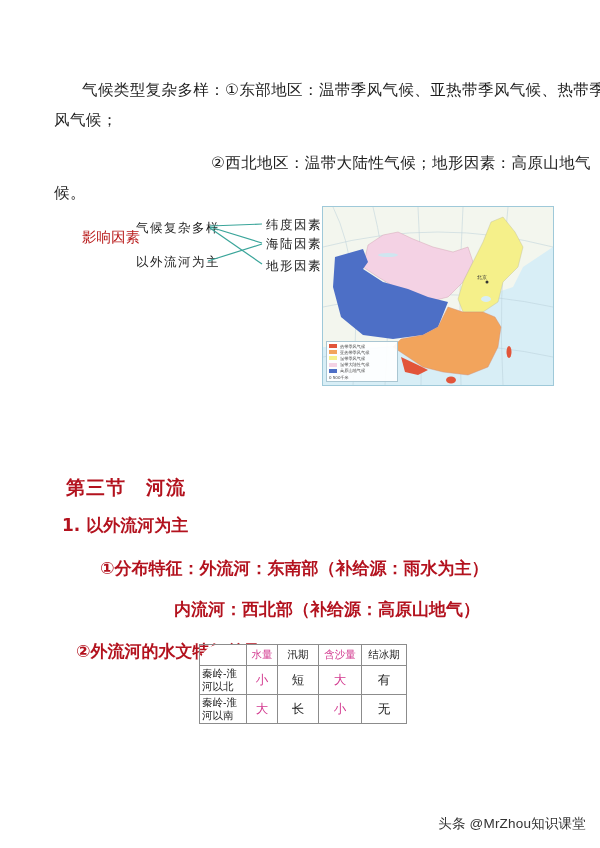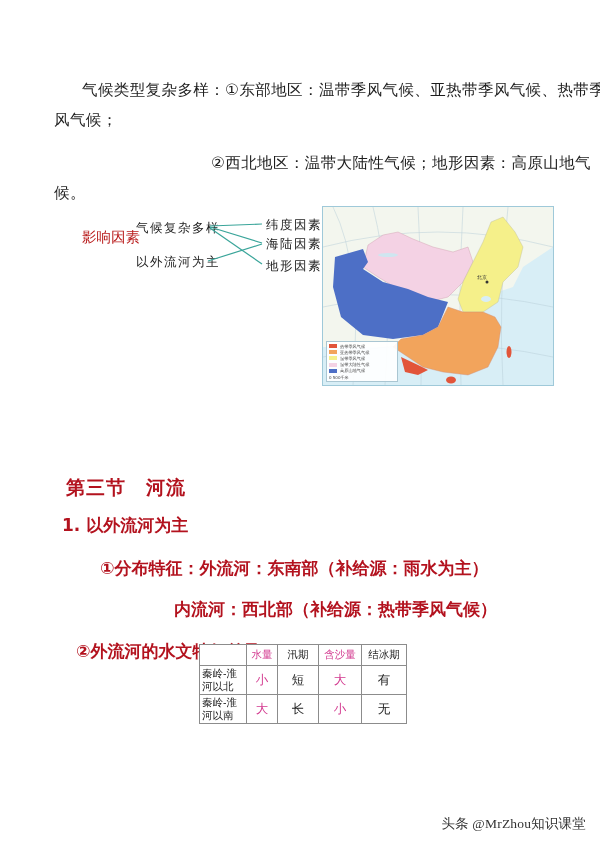--- a/index.html
+++ b/index.html
@@ -30,33 +30,34 @@
     }
     .legend-row { display:flex; align-items:center; height:6.2px; }
     .legend-swatch { width:8px; height:4px; margin-right:3px; display:inline-block; }
     .scale { font-size:4px; color:#444; margin-top:1px; }
 
     
     .hydro-table {
       position:absolute; left:199px; top:644px; border-collapse:collapse;
       background:#fff;
       font-family:Liberation Sans, sans-serif;
+      border-radius:22px;
     }
     .hydro-table td {
       border:1px solid #8c8c8c; text-align:center; padding:0; color:#222;
     }
     .hydro-table .hdr td { height:20px; font-size:10.5px; }
     .hydro-table .row td { height:28px; font-size:12.5px; }
     .hydro-table .rowlabel { font-size:10.5px !important; line-height:13px; text-align:left !important; padding-left:2px !important; }
     .pink { color:#d2388e !important; }
 
     .watermark {
       position:absolute; right:14px; top:815px;
       font-size:13.5px; color:#333; letter-spacing:0.2px;
-      font-family:Liberation Serif, serif;
+      font-family:Liberation Sans, sans-serif;
     }
   </style>
 </head>
 <body>
 
 <div class="abs body-text" style="left:82px; top:80px;">气候类型复杂多样：①东部地区：温带季风气候、亚热带季风气候、热带季</div>
 <div class="abs body-text" style="left:54px; top:110px;">风气候；</div>
 <div class="abs body-text" style="left:211px; top:153px;">②西北地区：温带大陆性气候；地形因素：高原山地气</div>
 <div class="abs body-text" style="left:54px; top:183px;">候。</div>
 
@@ -132,21 +133,21 @@
       <span class="legend-swatch" style="background:#4d6fc6;"></span>
       <span>高原山地气候</span>
     </div>
     <div class="scale">0    500千米</div>
   </div>
 </div>
 
 <div class="abs red h-section" style="left:66px; top:475px;">第三节　河流</div>
 <div class="abs red h-sub" style="left:62px; top:514px;">1. 以外流河为主</div>
 <div class="abs red h-sub" style="left:76px; top:557px;margin-left:24px;">①分布特征：外流河：东南部（补给源：雨水为主）</div>
-<div class="abs red h-sub" style="left:174px; top:598px;">内流河：西北部（补给源：热带季风气候）</div>
+<div class="abs red h-sub" style="left:174px; top:598px;">内流河：西北部（补给源：高原山地气）</div>
 <div class="abs red h-sub" style="left:76px; top:640px;">②外流河的水文特征差异</div>
 
 <table class="hydro-table">
   <tbody>
       <tr class="hdr">
     <td style="width:46px;"></td>
     <td class="pink" style="width:30px;">水量</td>
     <td style="width:40px;">汛期</td>
     <td class="pink" style="width:42px;">含沙量</td>
     <td style="width:44px;">结冰期</td>

